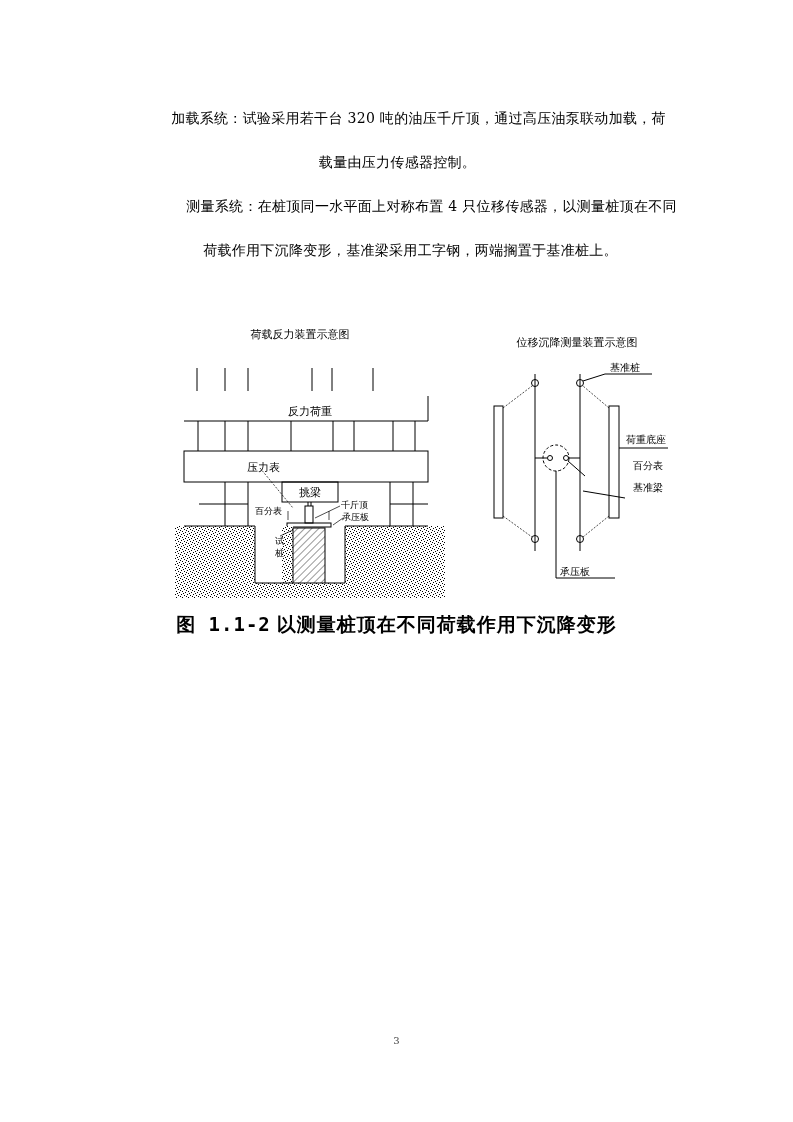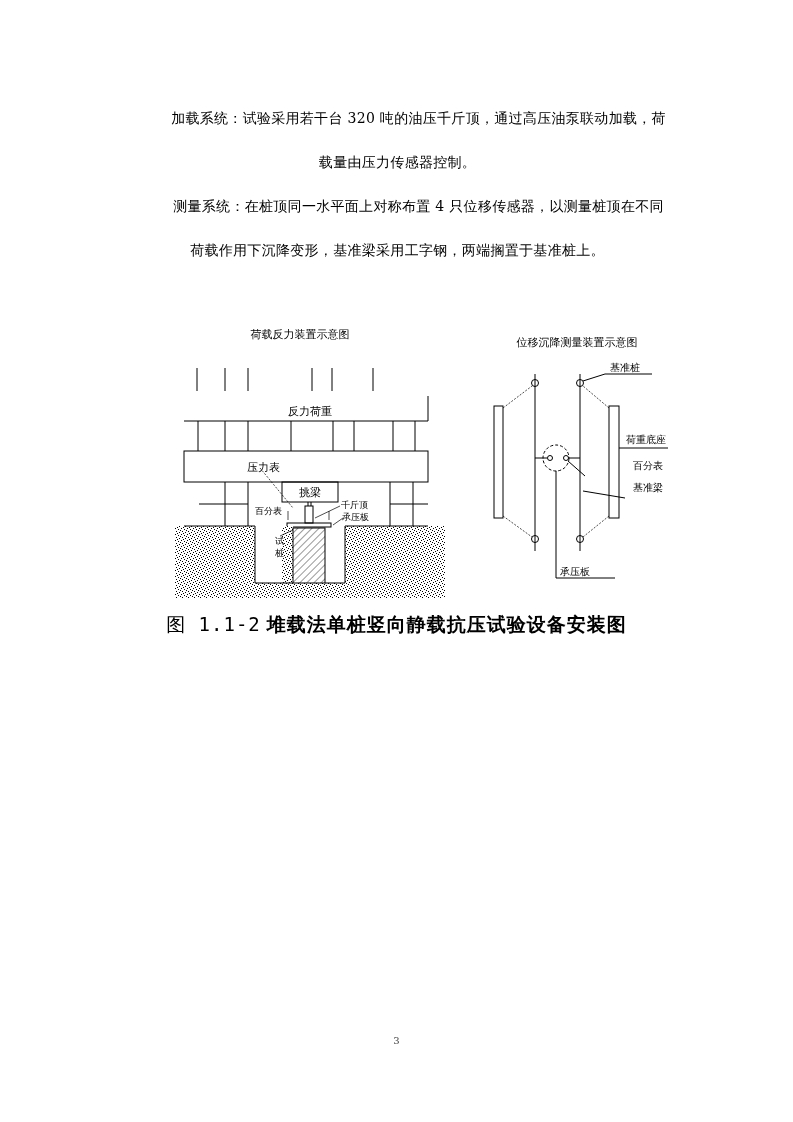--- a/index.html
+++ b/index.html
@@ -2,28 +2,28 @@
 <html><head>
   <meta charset="utf-8">
   <style>
     html, body { margin: 0; padding: 0; background: #ffffff; }
     body { width: 793px; height: 1122px; position: relative; overflow: hidden;
            font-family: "DejaVu Serif", "Liberation Serif", serif; color: #000; }
     .para { position: absolute; left: 125px; width: 545px; font-size: 14px;
             line-height: 44px; letter-spacing: 0.3px; text-align: center; }
     .para .indent { display: inline-block; width: 42px; }
     #p1 { top: 96px; }
-    #p2 { top: 184px; }
+    #p2 { top: 184px; margin-left: 13px; }
     .diagram { position: absolute; }
     #diag-left { left: 175px; top: 318px; width: 270px; height: 280px; text-align: right; }
     #diag-right { left: 480px; top: 326px; width: 200px; height: 265px; }
     .caption { position: absolute; top: 612px; left: 0; width: 793px; text-align: center;
                font-family: "DejaVu Sans", "Liberation Sans", sans-serif; font-size: 19px;
                font-weight: bold; letter-spacing: 1px; }
-    .caption .num { font-family: "DejaVu Sans Mono", monospace; font-weight: normal; margin-right: 6px; }
+    .caption .num { font-family: "DejaVu Sans Mono", monospace; font-weight: bold; margin-right: 6px; }
     .page-num { position: absolute; top: 1035px; left: 0; width: 793px; text-align: center;
                 font-size: 10px; color: #444; }
     svg text { font-family: "DejaVu Sans", "Liberation Sans", sans-serif; fill: #000; }
   </style>
 </head>
 <body>
 
 <div id="p1" class="para">
   <span class="indent"></span><span>加载系统：</span><span>试验采用若干台 320 吨的油压千斤顶，通过高压油泵联动加载，荷载量由压力传感器控制。</span>
 </div>
@@ -167,16 +167,16 @@
     </g>
     <text x="130" y="45" font-size="10">基准桩</text>
     <text x="146" y="117" font-size="10">荷重底座</text>
     <text x="153" y="143" font-size="10">百分表</text>
     <text x="153" y="165" font-size="10">基准梁</text>
     <text x="80" y="249" font-size="10">承压板</text>
   </svg>
 </div>
 
 <div class="caption">
-  <span class="num">图 1.1-2</span><span>堆载法单桩竖向静载抗压试验设备安装图</span>
+  <span class="num">图 1.1-2</span><span>以测量桩顶在不同荷载作用下沉降变形</span>
 </div>
 
 <div class="page-num">3</div>
 
 </body></html>

